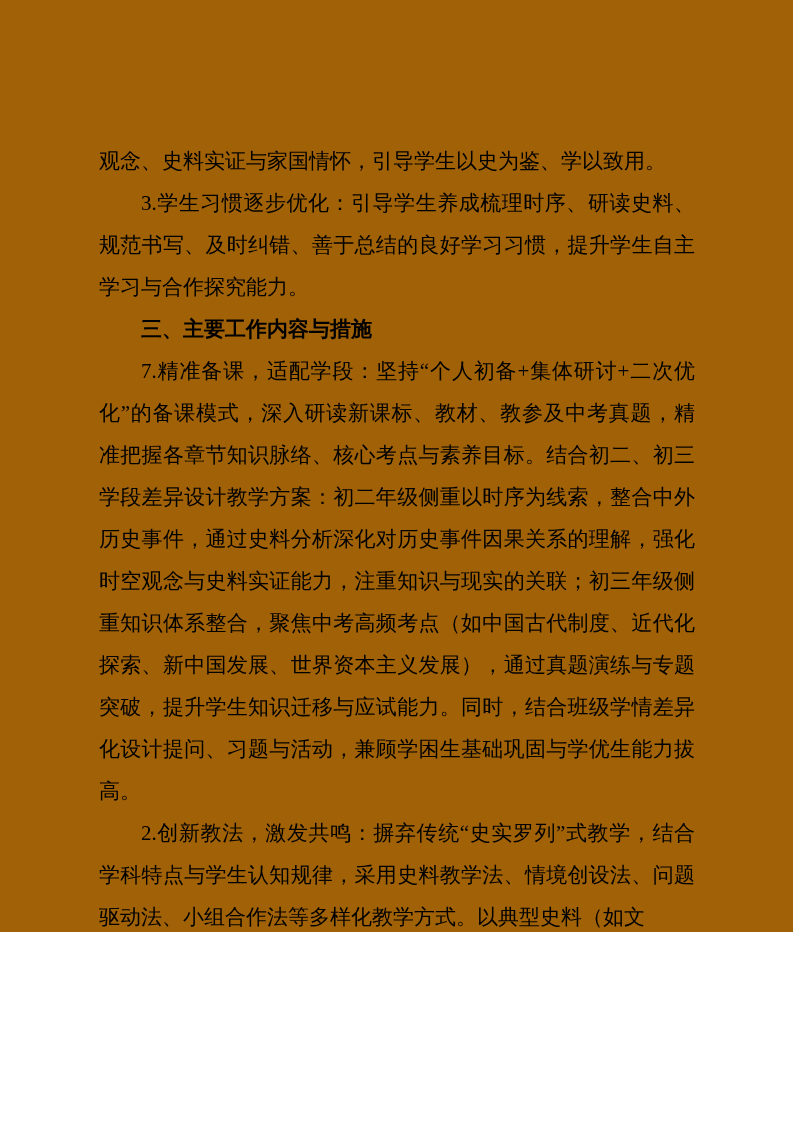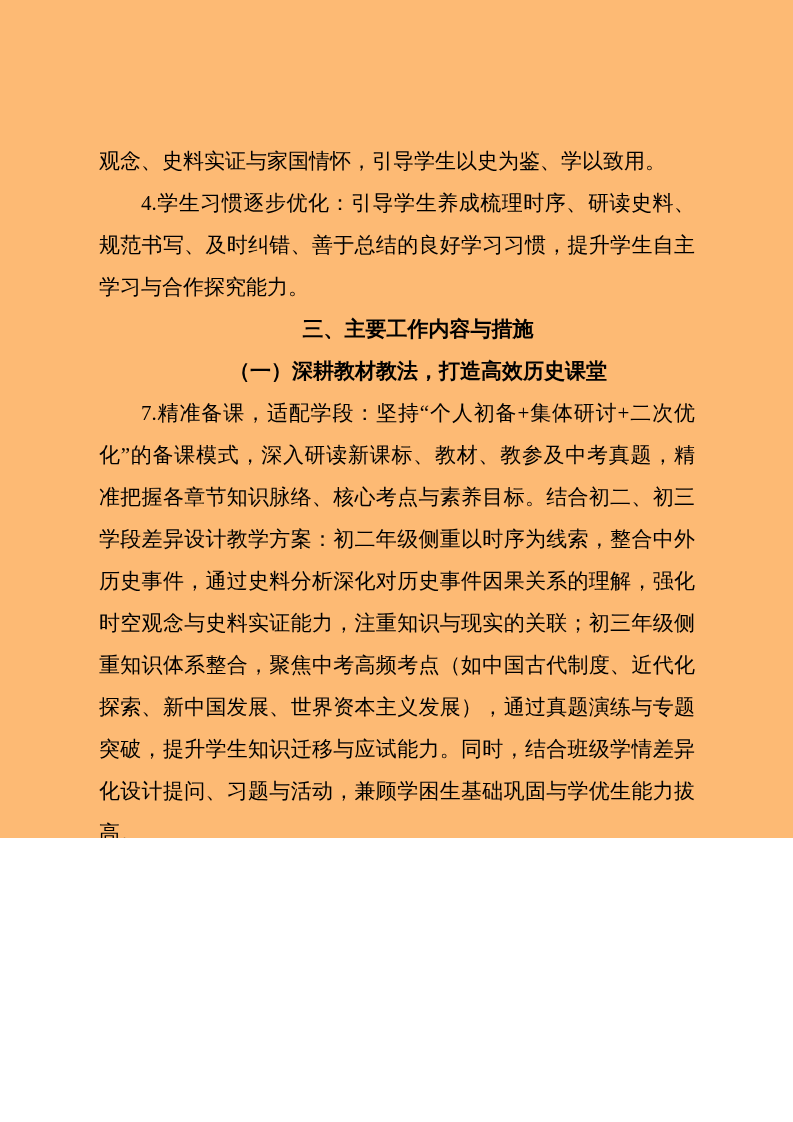--- a/index.html
+++ b/index.html
@@ -3,22 +3,22 @@
 <meta charset="utf-8">
 <style>
   html, body {
     margin: 0;
     padding: 0;
     background: #ffffff;
   }
   .page {
     position: relative;
     width: 793px;
-    height: 838px;
-    background: #fdba74;
+    height: 932px;
+    background: #a16207;
     overflow: hidden;
     font-family: "Liberation Serif", serif;
     color: #000000;
     box-sizing: border-box;
   }
   .content {
     position: absolute;
     left: 99px;
     top: 140px;
     width: 596px;
@@ -32,39 +32,39 @@
     text-indent: 2em;
     word-break: break-all;
     overflow-wrap: break-word;
   }
   .content p.no-indent {
     text-indent: 0;
   }
   .content p.heading {
     font-family: Liberation Serif, serif;
     font-weight: bold;
-    text-align: center;
+    text-align: left;
   }
   .page-number {
     position: absolute;
     left: 0;
     right: 0;
     top: 1026px;
     text-align: center;
     font-size: 18px;
     line-height: 24px;
     font-family: "Liberation Serif", serif;
     color: #000000;
   }
 </style>
 </head>
 <body>
 
 <div class="page">
   <div class="content">
     <p class="no-indent">观念、史料实证与家国情怀，引导学生以史为鉴、学以致用。</p>
-    <p>4.学生习惯逐步优化：引导学生养成梳理时序、研读史料、规范书写、及时纠错、善于总结的良好学习习惯，提升学生自主学习与合作探究能力。</p>
+    <p>3.学生习惯逐步优化：引导学生养成梳理时序、研读史料、规范书写、及时纠错、善于总结的良好学习习惯，提升学生自主学习与合作探究能力。</p>
     <p class="heading">三、主要工作内容与措施</p>
-    <p class="heading">（一）深耕教材教法，打造高效历史课堂</p>
     <p>7.精准备课，适配学段：坚持“个人初备+集体研讨+二次优化”的备课模式，深入研读新课标、教材、教参及中考真题，精准把握各章节知识脉络、核心考点与素养目标。结合初二、初三学段差异设计教学方案：初二年级侧重以时序为线索，整合中外历史事件，通过史料分析深化对历史事件因果关系的理解，强化时空观念与史料实证能力，注重知识与现实的关联；初三年级侧重知识体系整合，聚焦中考高频考点（如中国古代制度、近代化探索、新中国发展、世界资本主义发展），通过真题演练与专题突破，提升学生知识迁移与应试能力。同时，结合班级学情差异化设计提问、习题与活动，兼顾学困生基础巩固与学优生能力拔高。</p>
+    <p>2.创新教法，激发共鸣：摒弃传统“史实罗列”式教学，结合学科特点与学生认知规律，采用史料教学法、情境创设法、问题驱动法、小组合作法等多样化教学方式。以典型史料（如文</p>
   </div>
   <div class="page-number">— 2 —</div>
 </div>
 
 </body></html>

